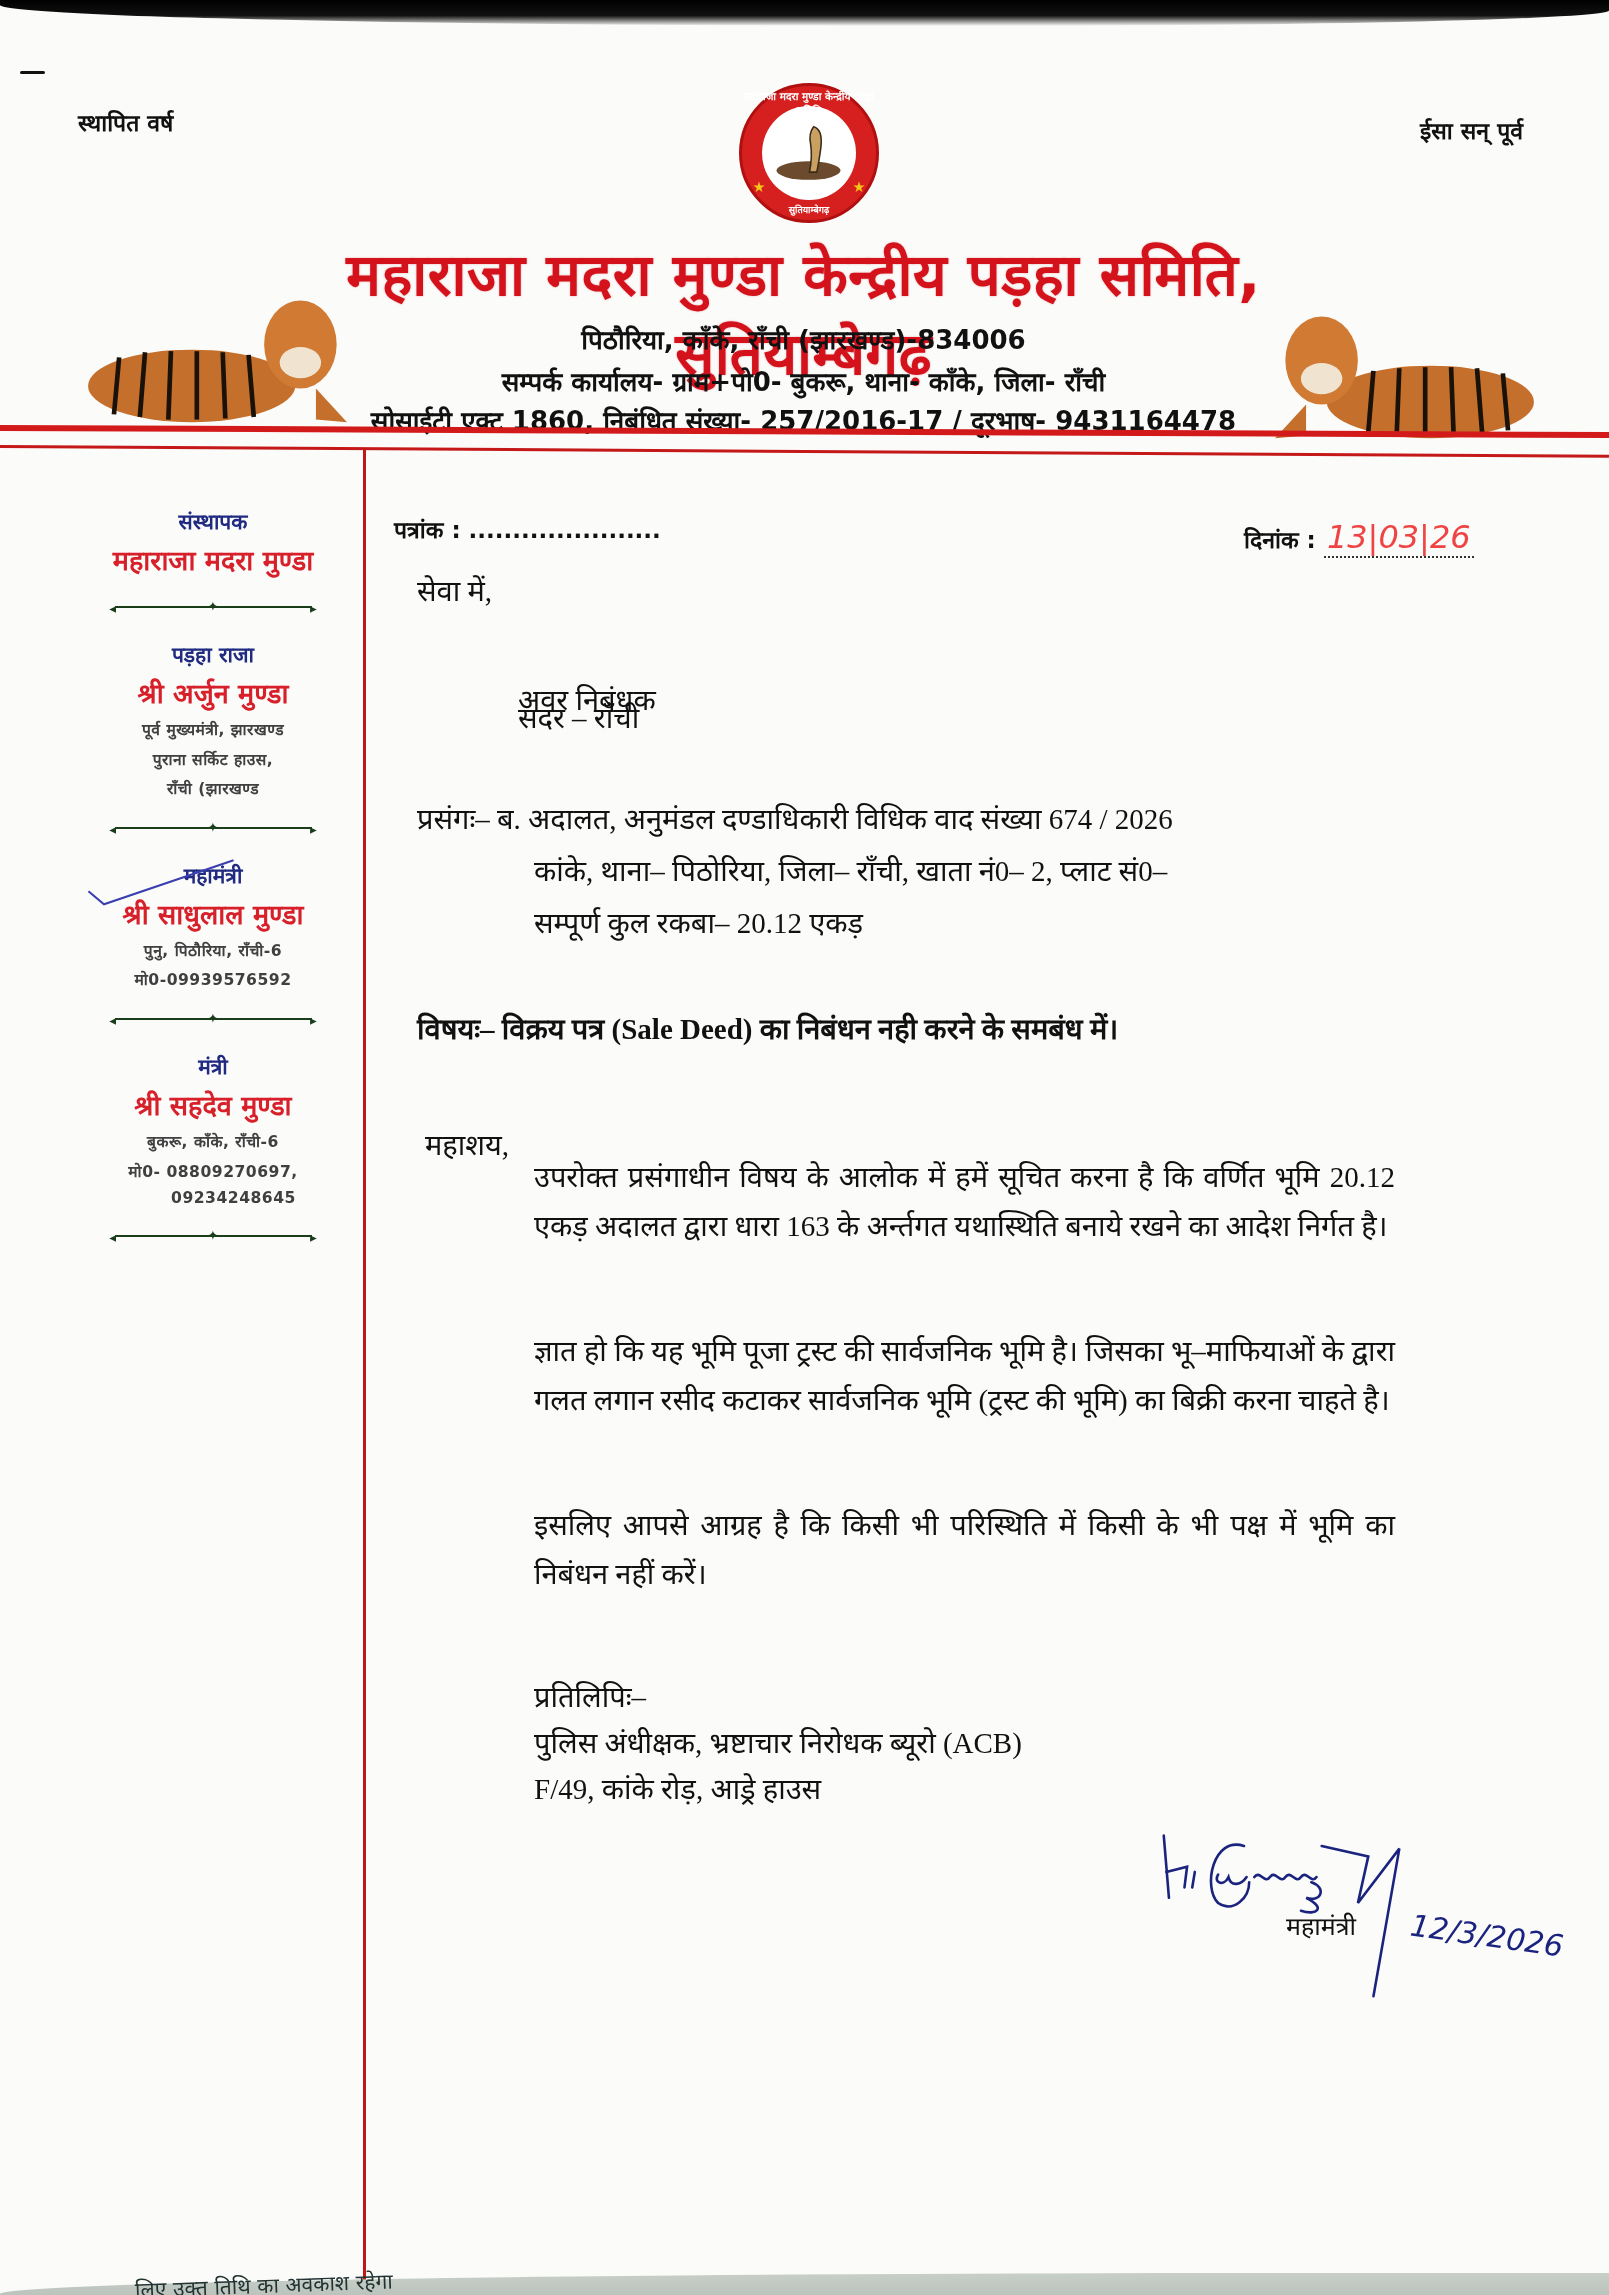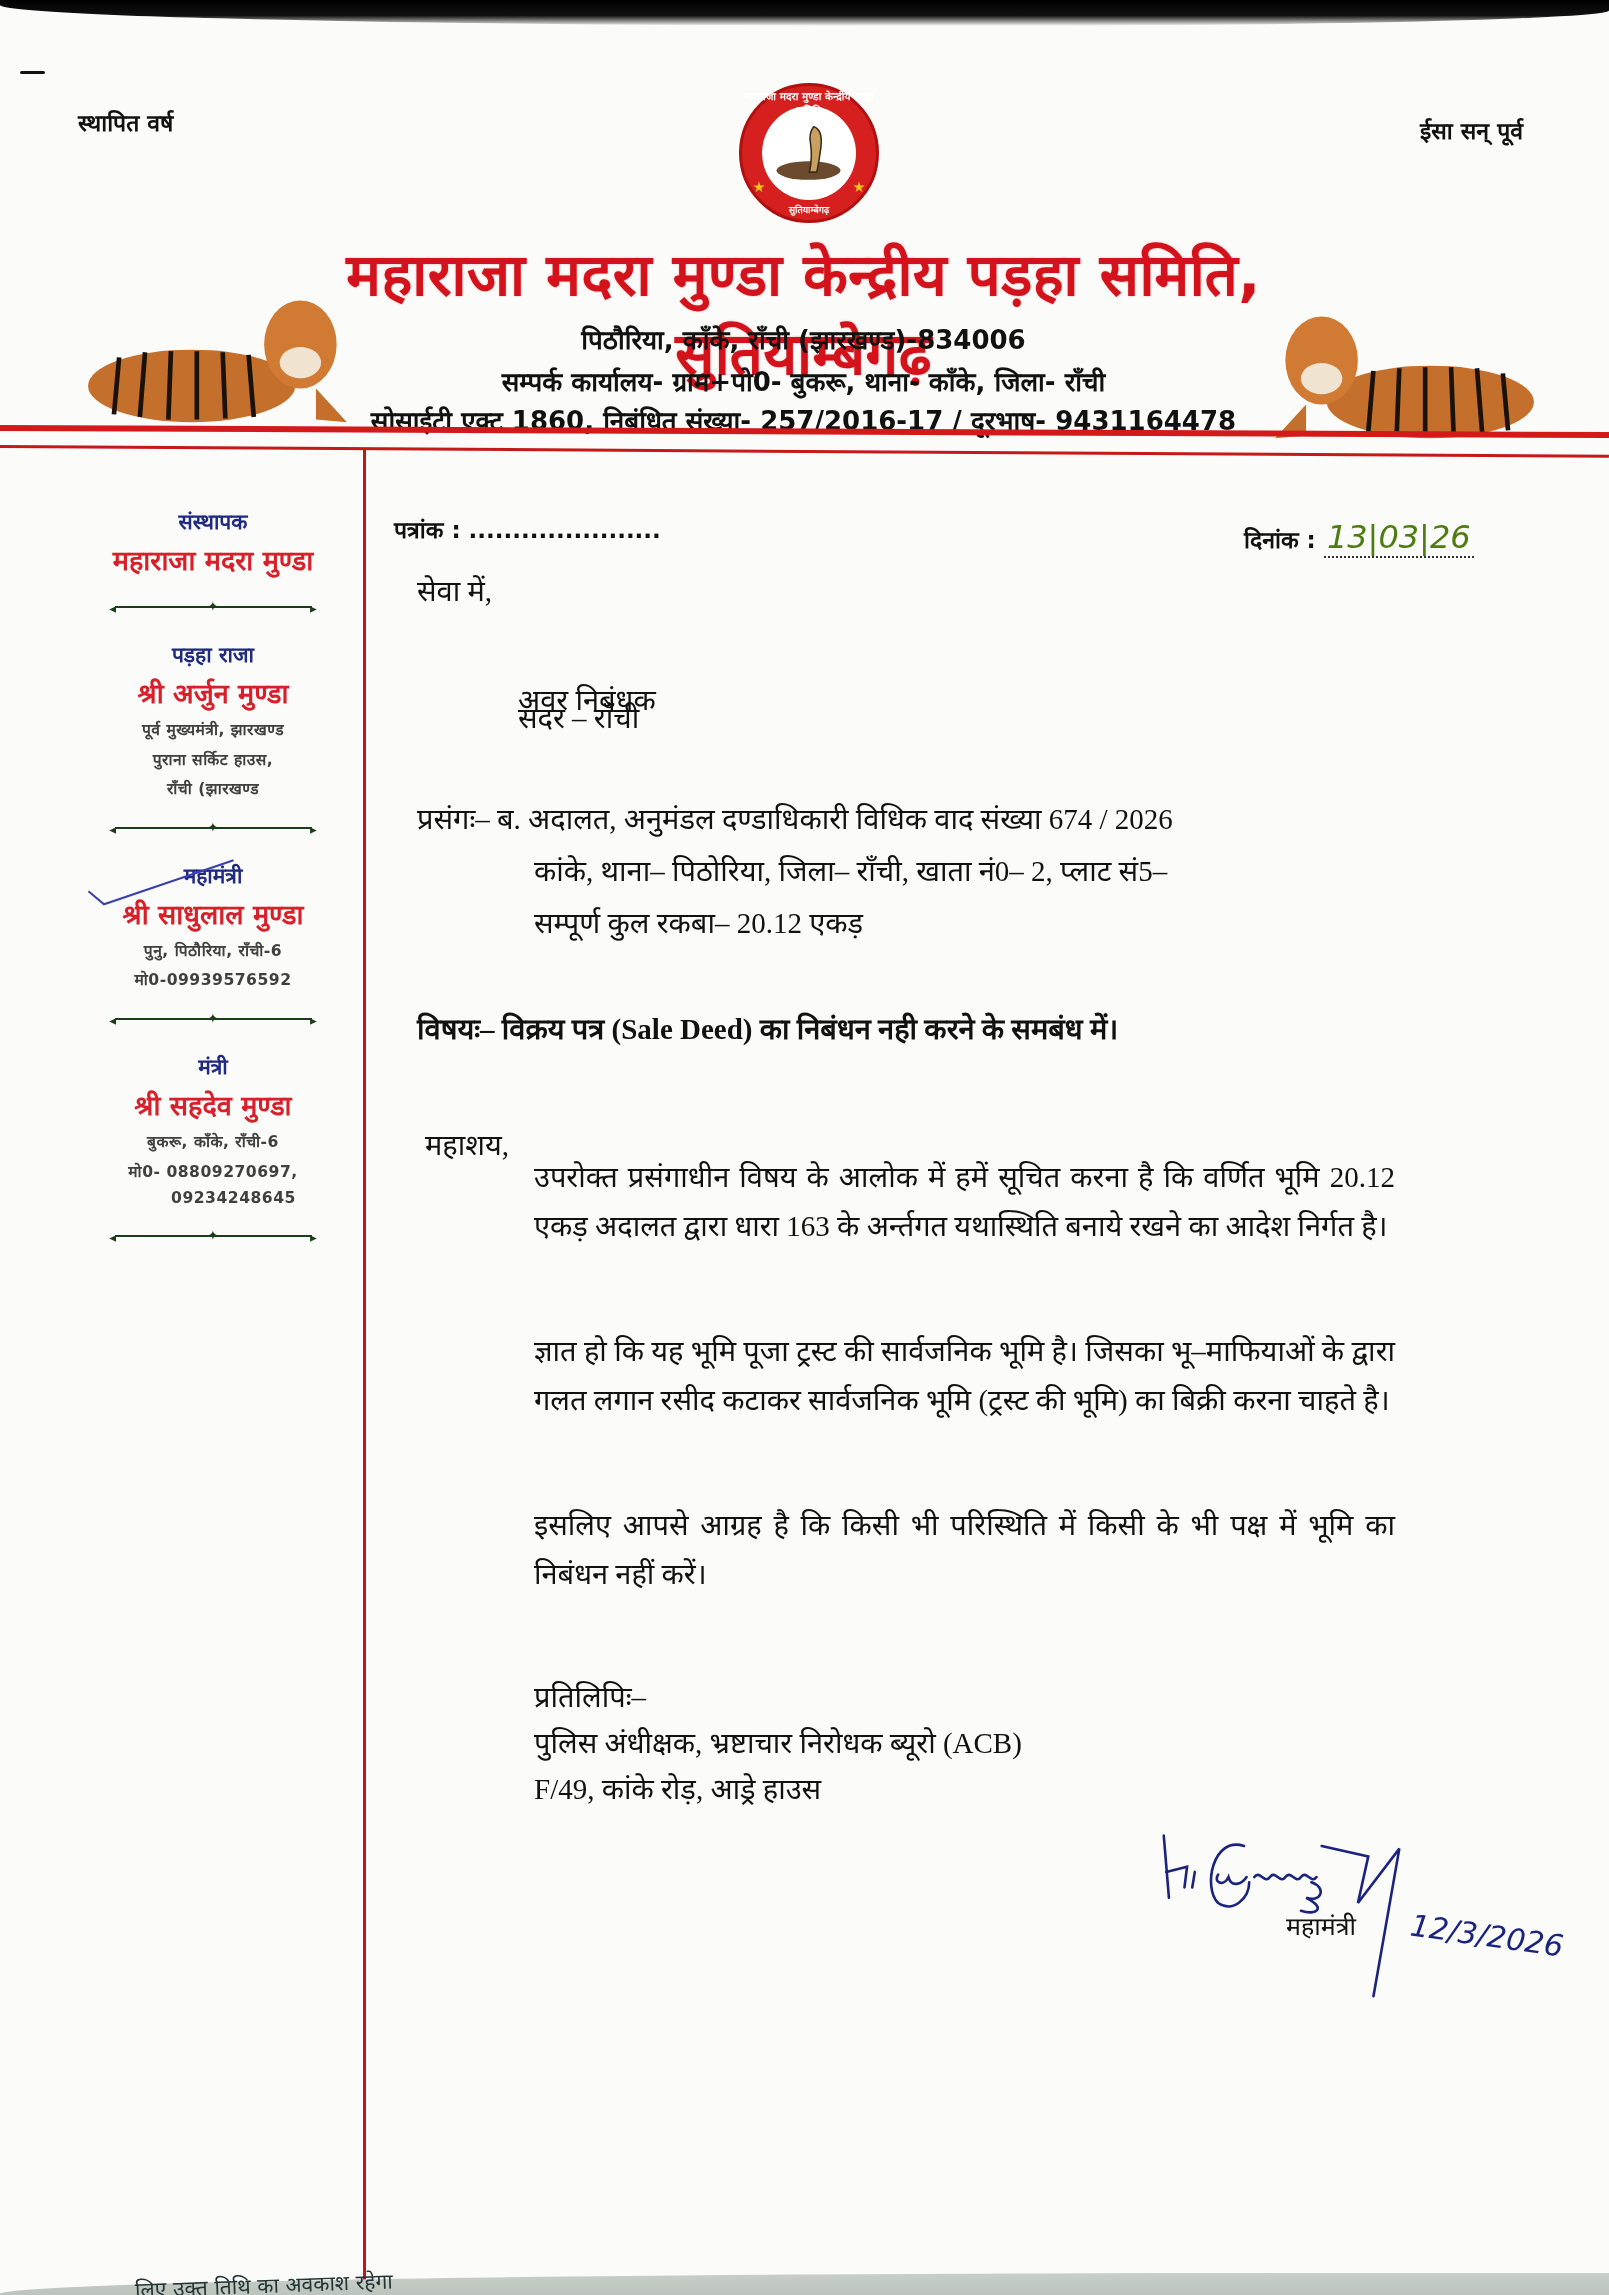--- a/index.html
+++ b/index.html
@@ -49,21 +49,21 @@
   .sb-detail { color:#404040; font-size:15.6px; font-weight:bold; margin-top:7.3px; letter-spacing:0.5px; }
   .sb-divider { position:relative; height:21px; margin:17.6px auto 23px; width:197px; }
   .sb-divider .line { position:absolute; left:0; right:0; top:10.4px; height:1.6px; background:#1a3d1a; }
   .sb-divider .l-arrow, .sb-divider .r-arrow { position:absolute; top:4.1px; font-size:13.5px; color:#1a3d1a; }
   .sb-divider .l-arrow { left:-5.2px; } .sb-divider .r-arrow { right:-5.2px; }
   .sb-divider .orn { position:absolute; left:50%; top:2.1px; transform:translateX(-50%); font-size:13.5px; color:#1a3d1a; }
   
   .body-text { font-family:"Liberation Serif", serif; font-size:29px; color:#111; }
   .patrank { left:394px; top:513px; font-size:23px; font-weight:bold; }
   .dinank { left:1244px; top:518px; font-size:23px; font-weight:bold; }
-  .dinank .hand { font-family:"DejaVu Sans", sans-serif; color:#4d7c0f; font-size:32px; font-weight:normal; font-style:italic; border-bottom:2.1px dotted #333; padding:0 3.1px; }
+  .dinank .hand { font-family:"DejaVu Sans", sans-serif; color:#ef4444; font-size:32px; font-weight:normal; font-style:italic; border-bottom:2.1px dotted #333; padding:0 3.1px; }
   .para { left:534px; width:861px; line-height:49px; text-align:justify; }
   .cc { left:534px; top:1674px; line-height:46px; }
   .bold { font-weight:bold; }
   .u { text-decoration:underline; }
   .sign-label { left:1286px; top:1908px; font-size:25px; }
   .sign-date { left:1410px; top:1918px; font-family:"DejaVu Sans", sans-serif; font-style:italic; color:#1a237e; font-size:30px; transform:rotate(8deg); }
   .bottom-paper {
     left:0; top:2273px; width:1609px; height:31px;
     background:linear-gradient(to bottom, #c7cfc8, #b7c0b8);
     border-top-left-radius:80% 21px;
@@ -204,21 +204,21 @@
 
 <div class="abs body-text" style="left:417px; top:570px;">सेवा में,</div>
 <div class="abs body-text" style="left:518px; top:679px;">अवर निबंधक</div>
 <div class="abs body-text" style="left:518px; top:697px;">सदर – राँची</div>
 
 <div class="abs body-text" style="left:417px; top:793px; width:985px;">
   <div style="line-height:52px;">
     <span>प्रसंगः–</span>
     <span>ब. अदालत, अनुमंडल दण्डाधिकारी विधिक वाद संख्या 674 / 2026</span>
   </div>
-  <div style="padding-left:117px; line-height:52px;">कांके, थाना– पिठोरिया, जिला– राँची, खाता नं0– 2, प्लाट सं5–</div>
+  <div style="padding-left:117px; line-height:52px;">कांके, थाना– पिठोरिया, जिला– राँची, खाता नं0– 2, प्लाट सं0–</div>
   <div style="padding-left:117px; line-height:52px;">सम्पूर्ण कुल रकबा– 20.12 एकड़</div>
 </div>
 
 <div class="abs body-text bold" style="left:417px; top:1008px;">
   <span>विषयः–</span>
   <span>विक्रय पत्र (Sale Deed) का निबंधन नही करने के समबंध में।</span>
 </div>
 
 <div class="abs body-text" style="left:425px; top:1076px;margin-top:48px;">महाशय,</div>
 

